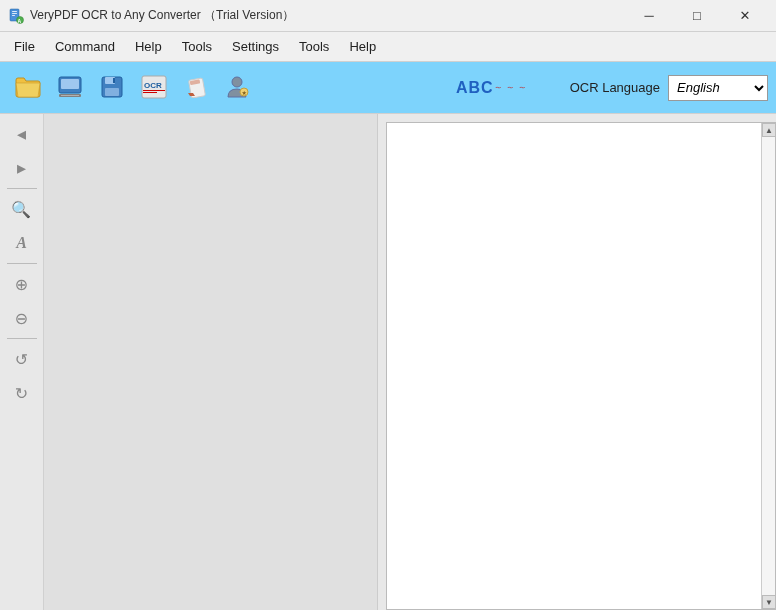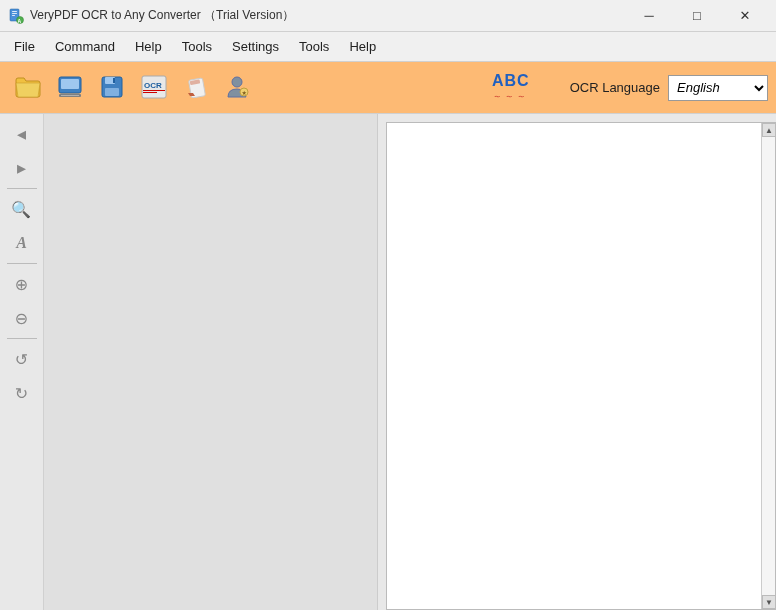--- a/index.html
+++ b/index.html
@@ -69,21 +69,21 @@
       padding: 4px 10px;
       cursor: pointer;
       font-size: 13px;
       color: #222;
       border-radius: 2px;
     }
 
     
     #toolbar {
       height: 52px;
-      background: #fdba74;
+      background: #7dd3fc;
       display: flex;
       align-items: center;
       padding: 4px 8px;
       border-bottom: 1px solid #d0d0d0;
       gap: 2px;
     }
     .toolbar-btn {
       width: 40px;
       height: 40px;
       border: 1px solid transparent;
@@ -101,21 +101,20 @@
 
     
     #ocr-lang-area {
       margin-left: auto;
       display: flex;
       align-items: center;
       gap: 8px;
     }
     #ocr-abc-icon {
       display: flex;
-      flex-direction: column;
       align-items: center;
     }
     #ocr-abc-text {
       font-size: 14px;
       font-weight: bold;
       color: #2060c0;
       letter-spacing: 1px;
     }
     #ocr-wave {
       font-size: 8px;

